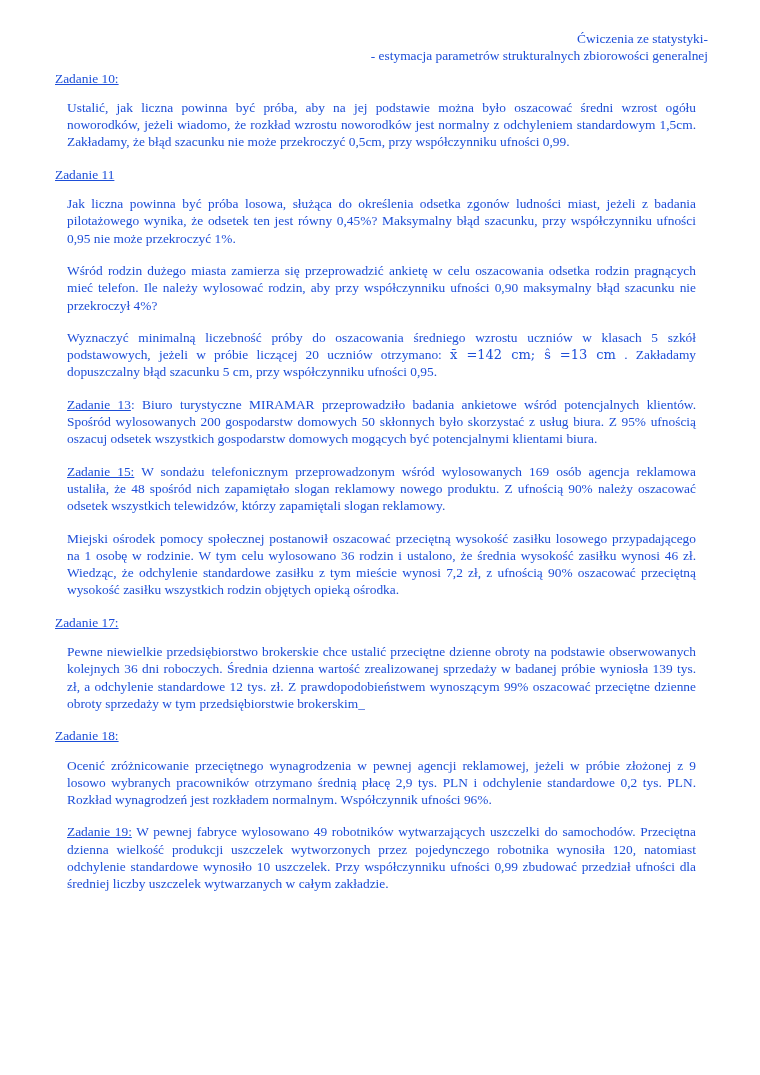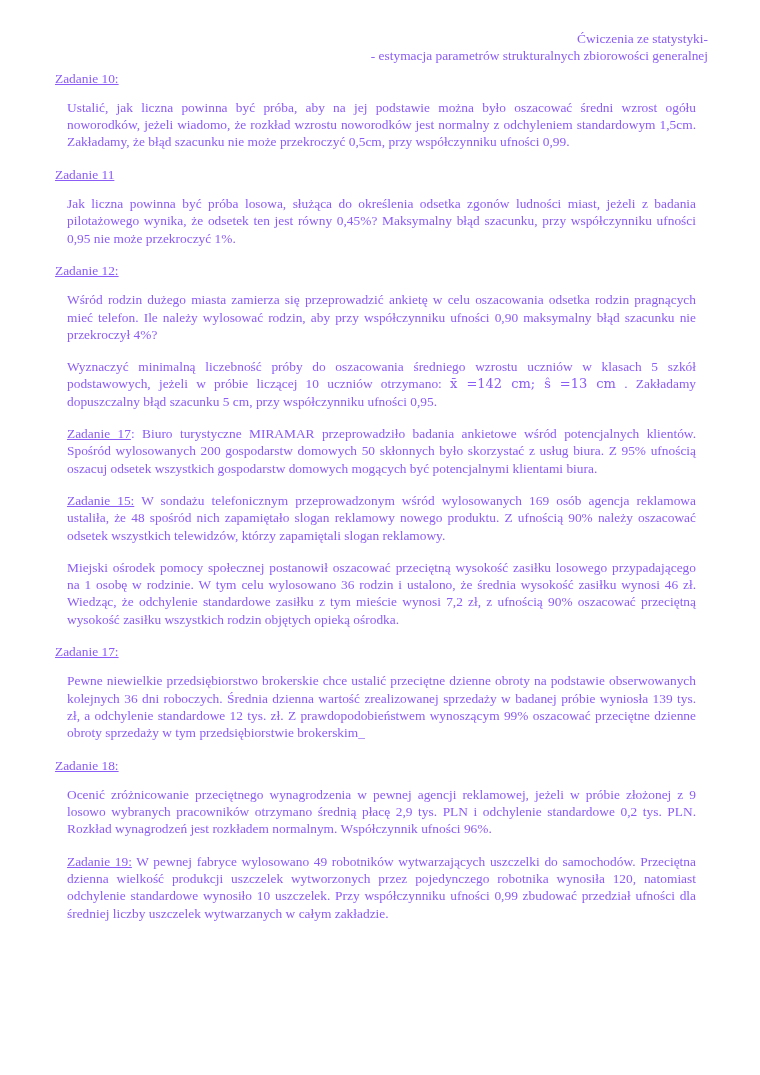--- a/index.html
+++ b/index.html
@@ -1,19 +1,19 @@
 <!DOCTYPE html>
 <html><head>
 <meta charset="utf-8">
 <style>
   html,body{margin:0;padding:0;background:#e8e8e8;}
   .page{
     width:760px;height:1075px;background:#ffffff;box-sizing:border-box;
     padding:30px 52px 0 55px;margin:0 auto;
-    font-family:"Liberation Serif", serif;font-size:13.4px;line-height:17.3px;color:#8b5cf6;
+    font-family:"Liberation Serif", serif;font-size:13.4px;line-height:17.3px;color:#1d4ed8;
     overflow:hidden;
   }
   .doc-header{text-align:right;margin:0 0 5px 0;}
   .doc-header div{margin:0;}
   .task{margin:0 0 15px 0;}
   .task p{margin:12px;text-align:justify;}
   .heading{text-decoration:underline;}
   .formula{font-family:"DejaVu Serif", serif;white-space:nowrap;font-size:13px;}
 </style>
 </head>
@@ -30,32 +30,31 @@
     <div class="heading">Zadanie 10:</div>
     <p><span>Ustalić, jak liczna powinna być próba, aby na jej podstawie można było oszacować średni wzrost ogółu noworodków, jeżeli wiadomo, że rozkład wzrostu noworodków jest normalny z odchyleniem standardowym 1,5cm. Zakładamy, że błąd szacunku nie może przekroczyć 0,5cm, przy współczynniku ufności 0,99.</span></p>
   </div>
 
   <div class="task">
     <div class="heading">Zadanie 11</div>
     <p><span>Jak liczna powinna być próba losowa, służąca do określenia odsetka zgonów ludności miast, jeżeli z badania pilotażowego wynika, że odsetek ten jest równy 0,45%? Maksymalny błąd szacunku, przy współczynniku ufności 0,95 nie może przekroczyć 1%.</span></p>
   </div>
 
   <div class="task">
-    <div class="heading">Zadanie 12:</div>
     <p><span>Wśród rodzin dużego miasta zamierza się przeprowadzić ankietę w celu oszacowania odsetka rodzin pragnących mieć telefon. Ile należy wylosować rodzin, aby przy współczynniku ufności 0,90 maksymalny błąd szacunku nie przekroczył 4%?</span></p>
   </div>
 
   <div class="task">
-    <p><span>Wyznaczyć minimalną liczebność próby do oszacowania średniego wzrostu uczniów w klasach 5 szkół podstawowych, jeżeli w próbie liczącej 10 uczniów otrzymano:</span>
+    <p><span>Wyznaczyć minimalną liczebność próby do oszacowania średniego wzrostu uczniów w klasach 5 szkół podstawowych, jeżeli w próbie liczącej 20 uczniów otrzymano:</span>
       <span class="formula">x̄ =142 cm; ŝ =13 cm</span>
       <span>. Zakładamy dopuszczalny błąd szacunku 5 cm, przy współczynniku ufności 0,95.</span></p>
   </div>
 
   <div class="task">
-    <p><span class="heading">Zadanie 17</span><span>:</span>
+    <p><span class="heading">Zadanie 13</span><span>:</span>
       <span>Biuro turystyczne MIRAMAR przeprowadziło badania ankietowe wśród potencjalnych klientów. Spośród wylosowanych 200 gospodarstw domowych 50 skłonnych było skorzystać z usług biura. Z 95% ufnością oszacuj odsetek wszystkich gospodarstw domowych mogących być potencjalnymi klientami biura.</span></p>
   </div>
 
   <div class="task">
     <p><span class="heading">Zadanie 15:</span>
       <span>W sondażu telefonicznym przeprowadzonym wśród wylosowanych 169 osób agencja reklamowa ustaliła, że 48 spośród nich zapamiętało slogan reklamowy nowego produktu. Z ufnością 90% należy oszacować odsetek wszystkich telewidzów, którzy zapamiętali slogan reklamowy.</span></p>
   </div>
 
   <div class="task">
     <p><span>Miejski ośrodek pomocy społecznej postanowił oszacować przeciętną wysokość zasiłku losowego przypadającego na 1 osobę w rodzinie. W tym celu wylosowano 36 rodzin i ustalono, że średnia wysokość zasiłku wynosi 46 zł. Wiedząc, że odchylenie standardowe zasiłku z tym mieście wynosi 7,2 zł, z ufnością 90% oszacować przeciętną wysokość zasiłku wszystkich rodzin objętych opieką ośrodka.</span></p>

